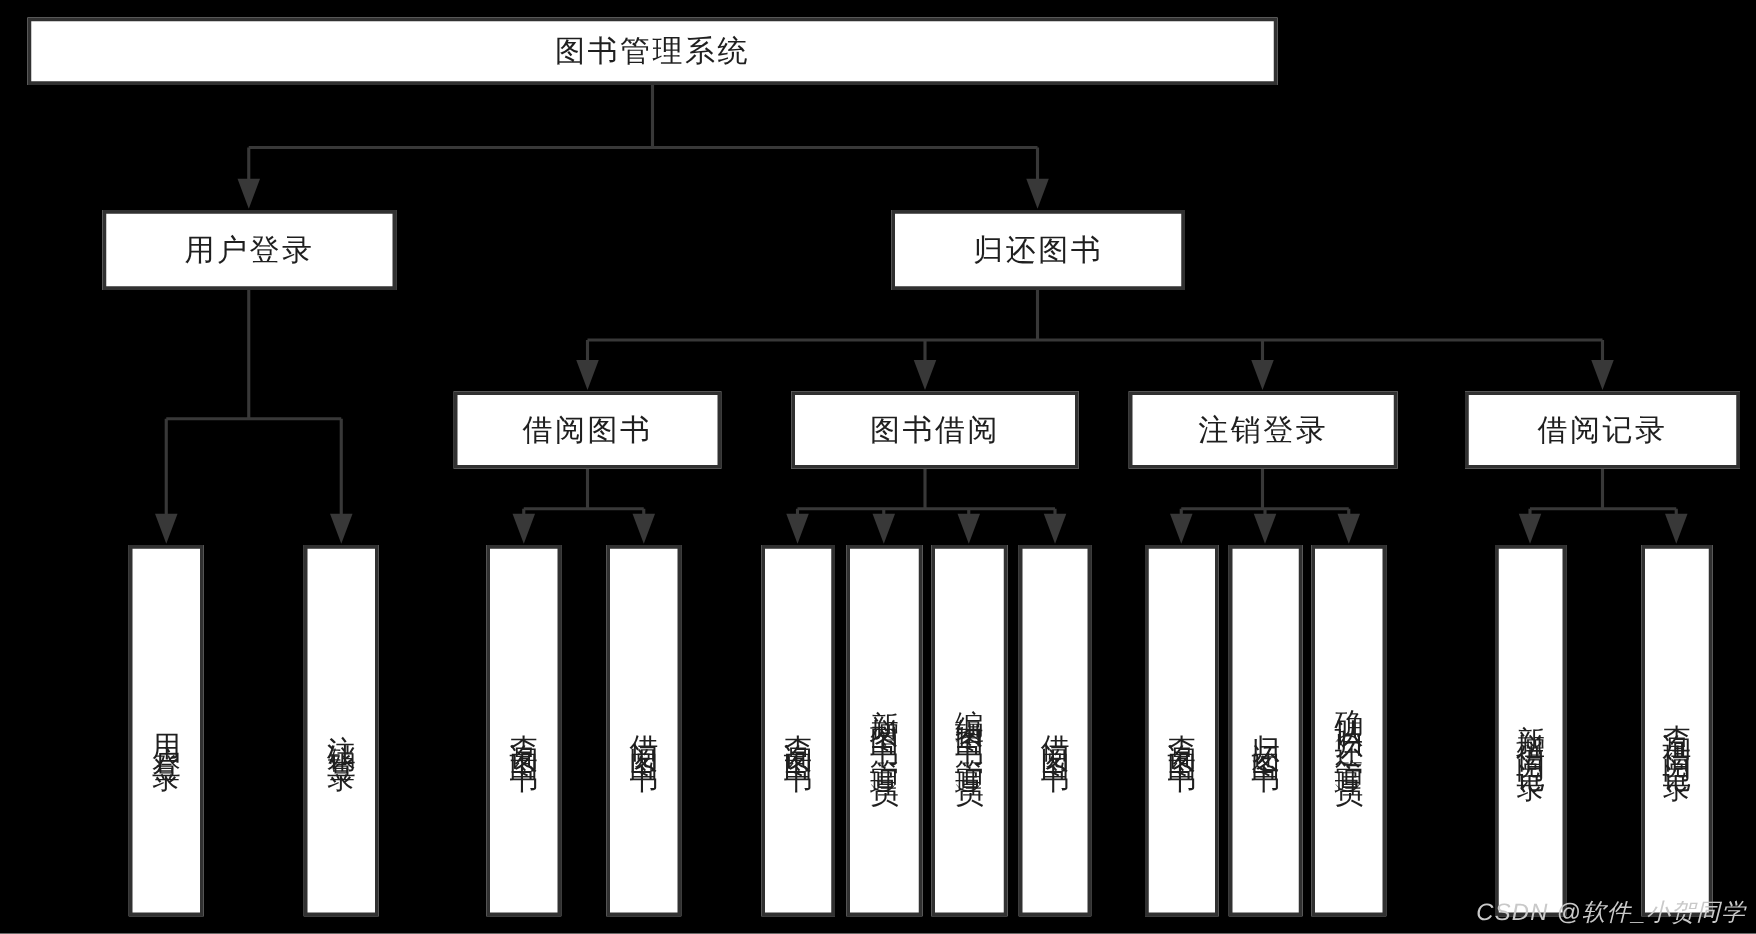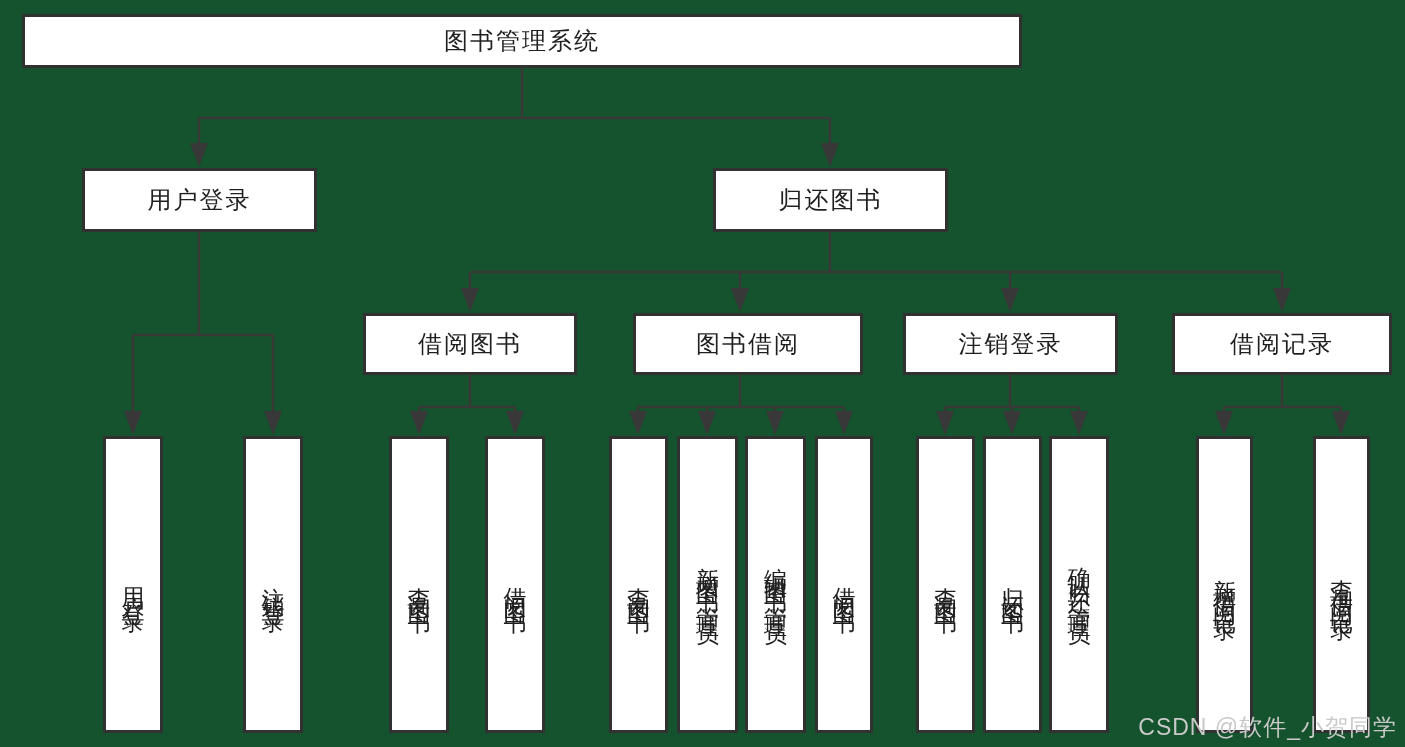--- a/index.html
+++ b/index.html
@@ -4,21 +4,21 @@
 <style>
   html, body {
     margin: 0;
     padding: 0;
     background: #ffffff;
   }
   .canvas {
     position: relative;
     width: 1405px;
     height: 747px;
-    background: #14532d;
+    background: #000000;
     font-family: "Liberation Sans", "DejaVu Sans", sans-serif;
     overflow: hidden;
   }
   .connector-layer {
     position: absolute;
     left: 0;
     top: 0;
     width: 1405px;
     height: 747px;
     pointer-events: none;
@@ -44,25 +44,26 @@
     text-orientation: mixed;
     font-size: 23px;
     line-height: 1;
     letter-spacing: 8px;
     white-space: nowrap;
   }
   .watermark {
     position: absolute;
     right: 8px;
     bottom: 4px;
-    font-size: 23px;
+    font-size: 19px;
     color: #c9c9c9;
     letter-spacing: 1px;
     z-index: 5;
     white-space: nowrap;
+    font-style: italic;
   }
 </style>
 </head>
 <body>
 
 <div class="canvas">
 
   <svg class="connector-layer" viewBox="0 0 1405 747">
     <g stroke="#383838" stroke-width="2.5" fill="none">
 

